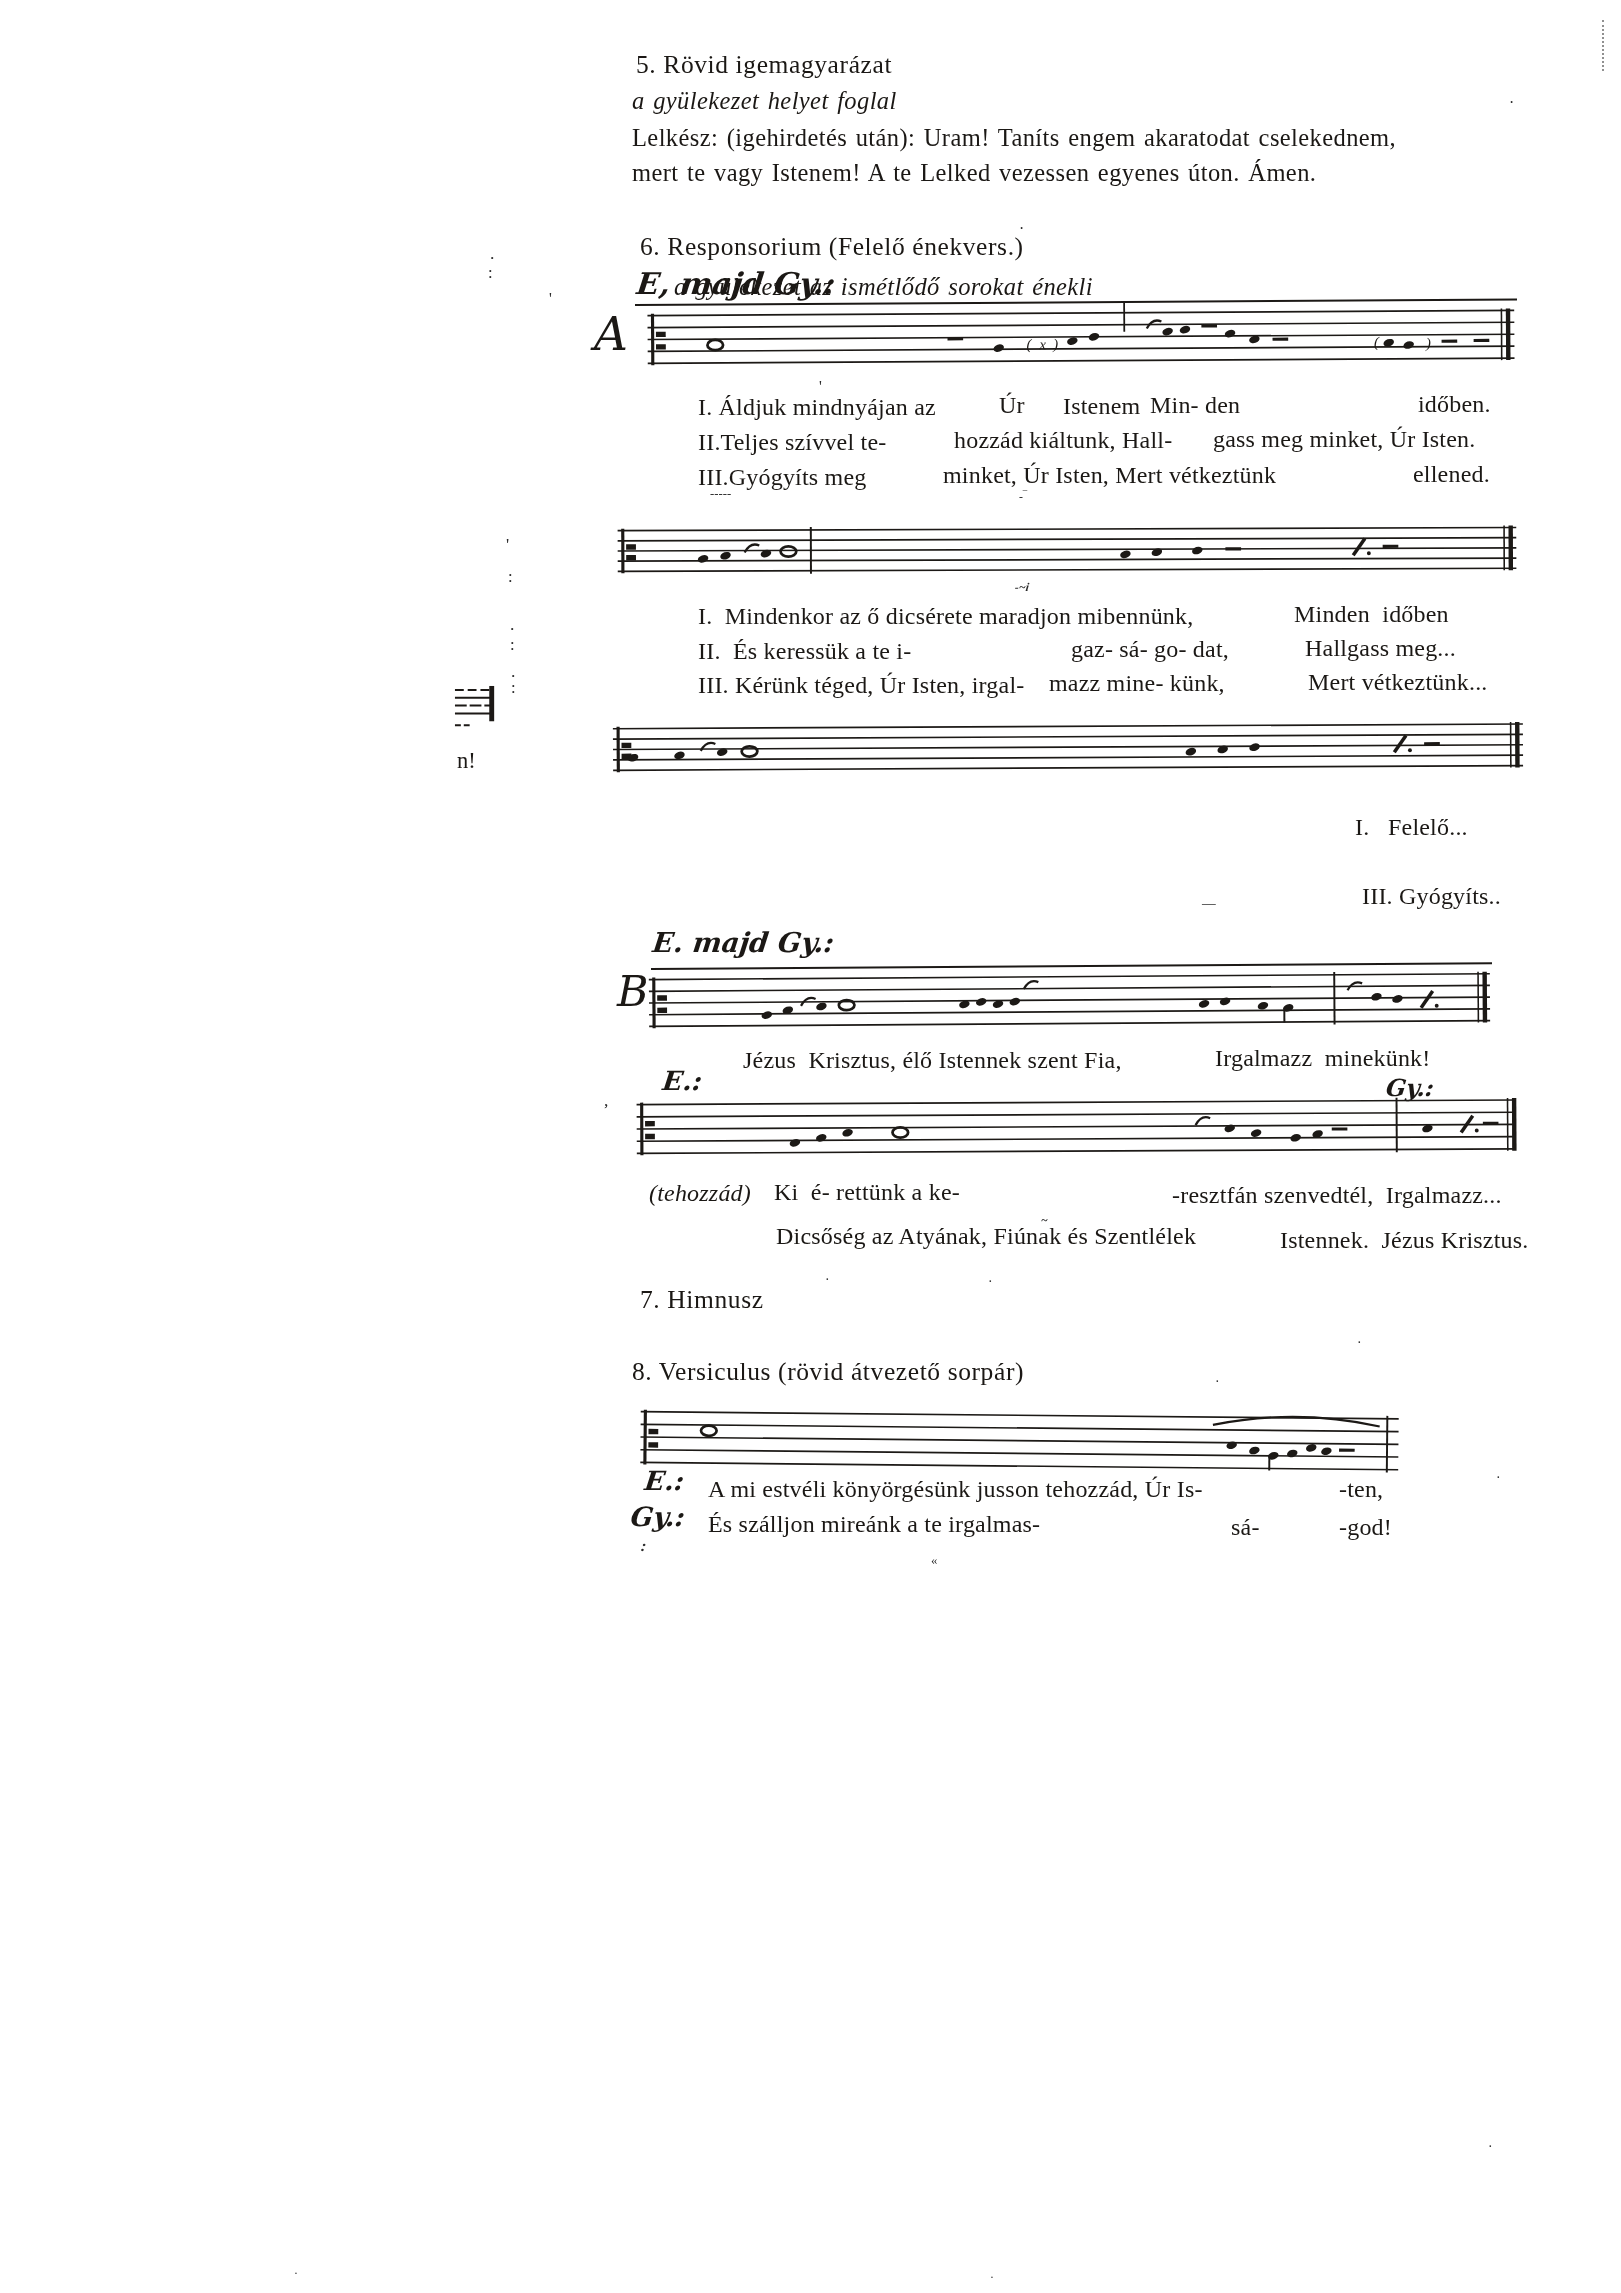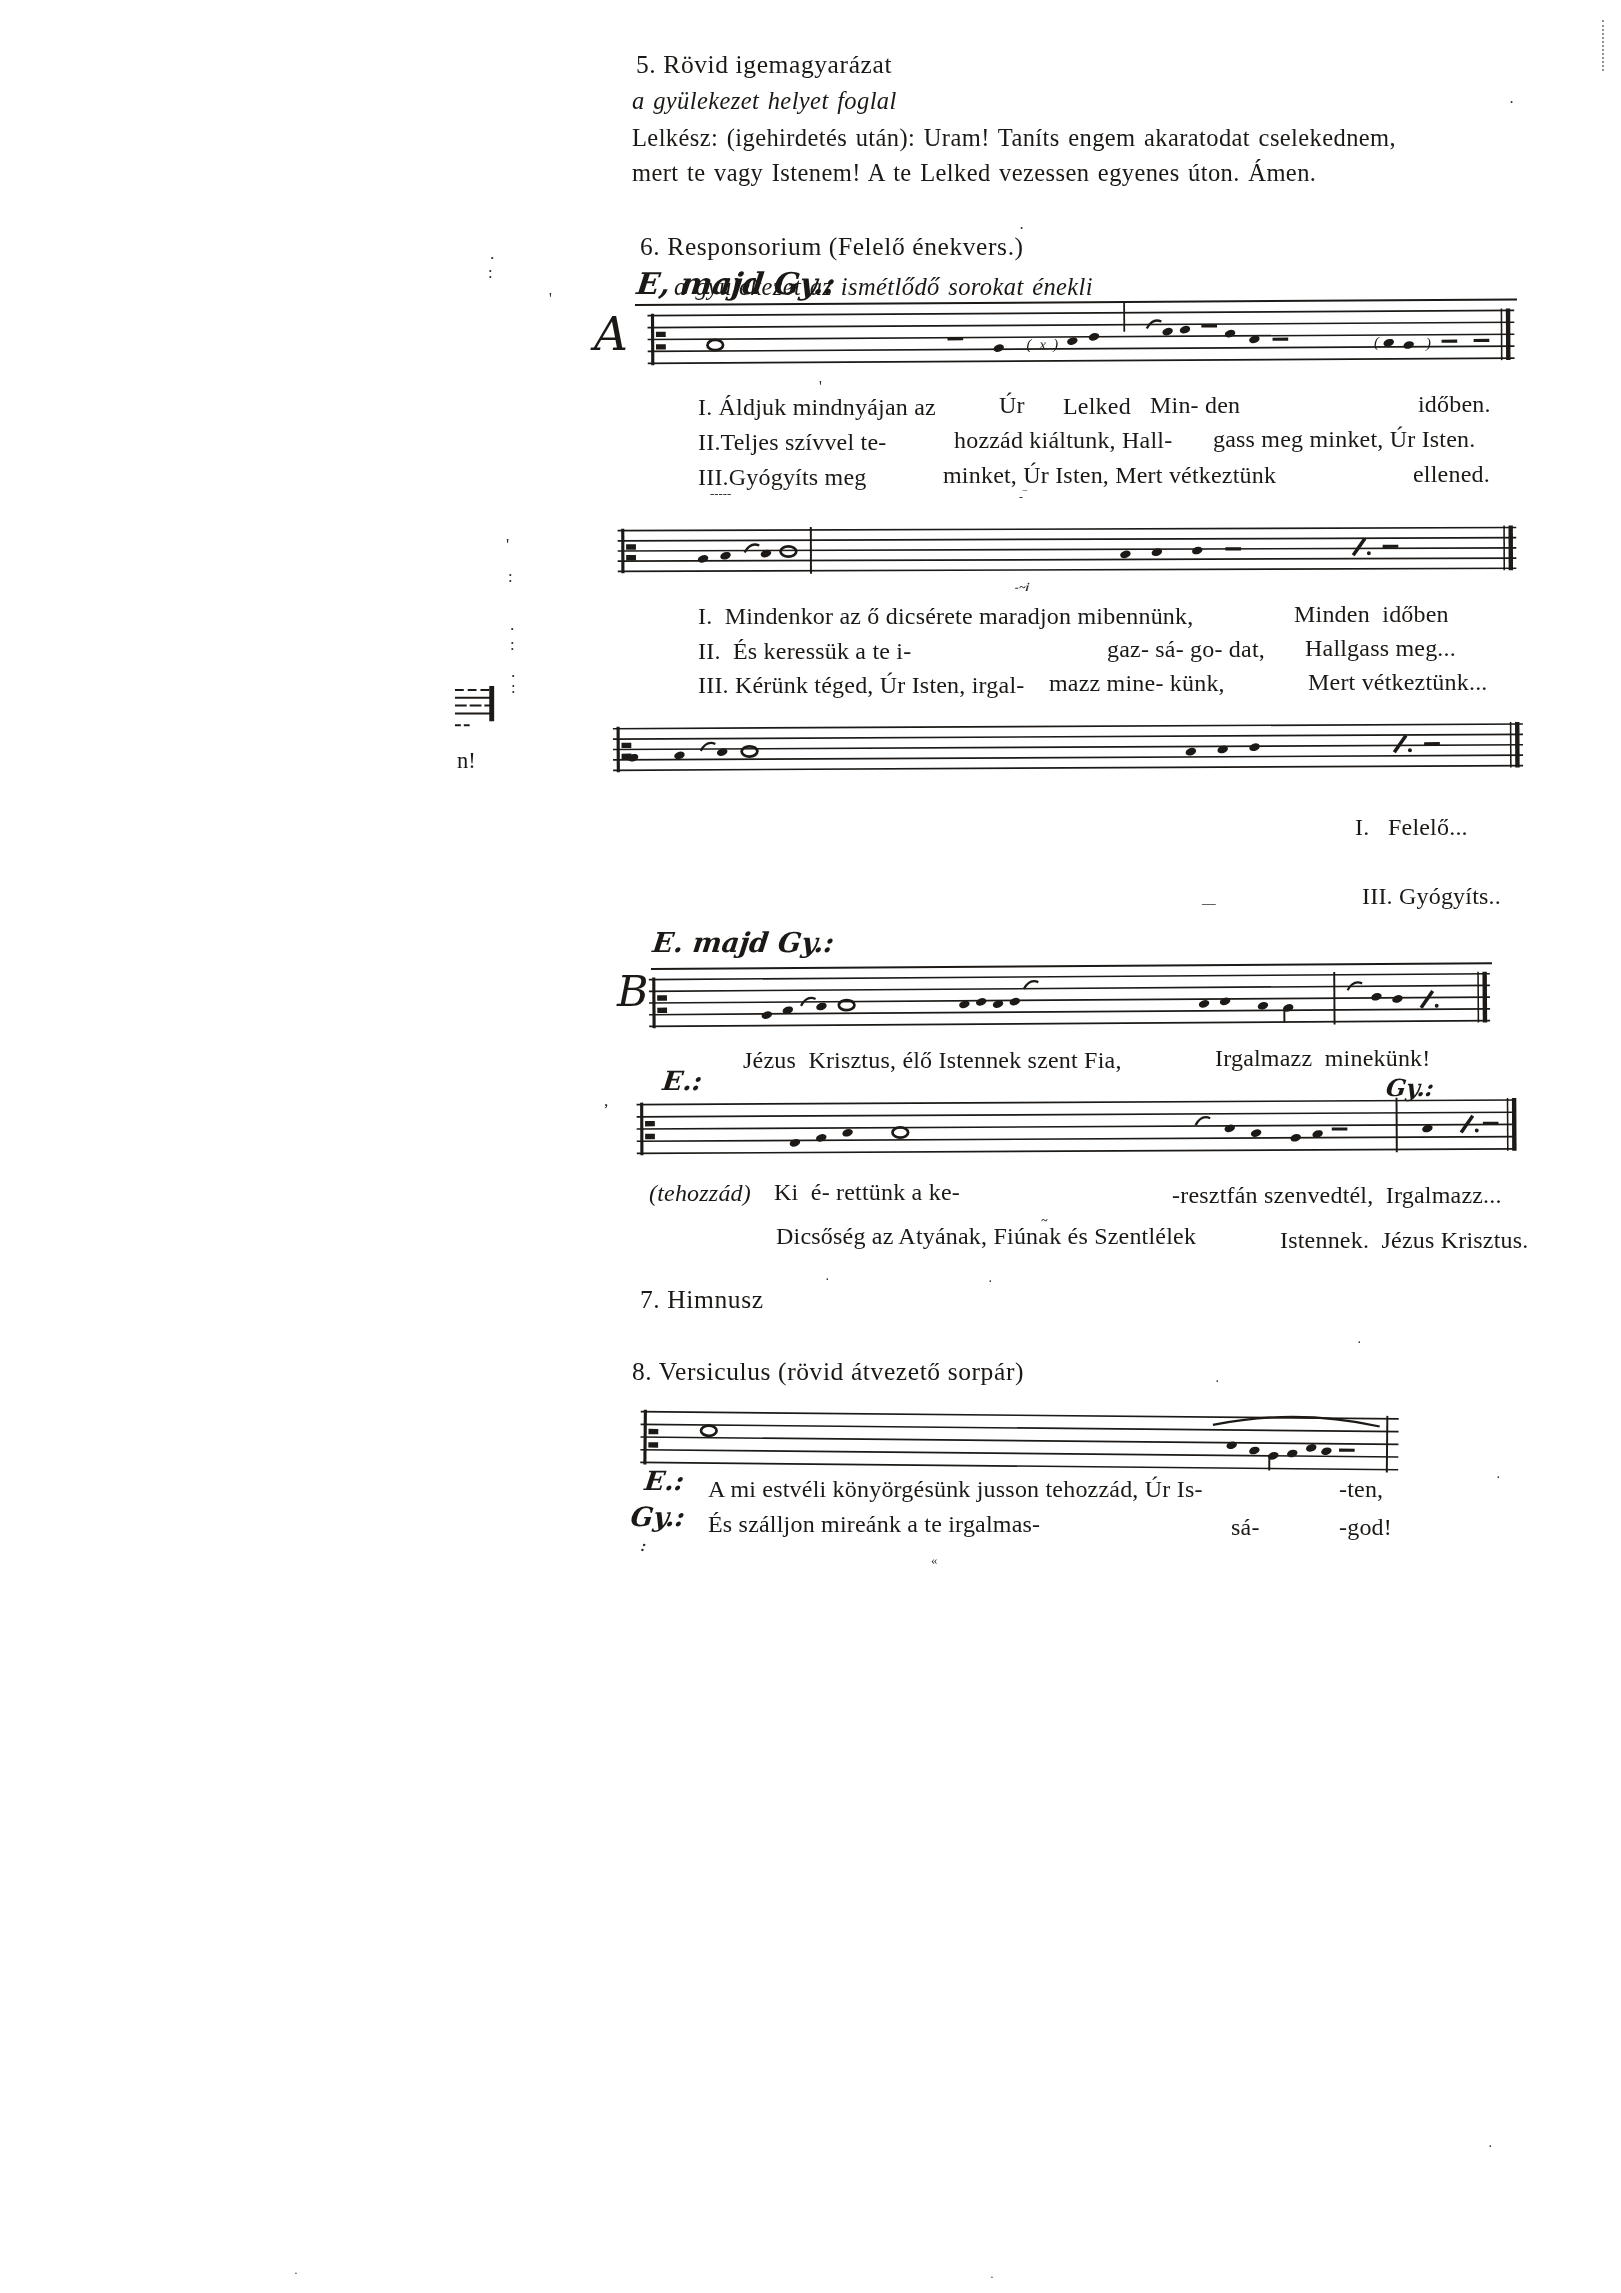--- a/index.html
+++ b/index.html
@@ -31,37 +31,37 @@
   <span class="t body" style="left:632px;top:125px">Lelkész: (igehirdetés után): Uram! Taníts engem akaratodat cselekednem,</span>
 
   <span class="t head" style="left:640px;top:233px">6. Responsorium (Felelő énekvers.)</span>
   <span class="t body it" style="left:674px;top:274px">a gyülekezet az ismétlődő sorokat énekli</span>
 
   <span class="t hand" style="left:637px;top:267px;font-size:30px">E, majd Gy.:</span>
   <span class="t voice" style="left:594px;top:308px">A</span>
 
   <span class="t vs" style="left:698px;top:394px">I. Áldjuk mindnyájan az</span>
   <span class="t vs" style="left:999px;top:392px">Úr</span>
-  <span class="t vs" style="left:1063px;top:393px">Lelked</span>
+  <span class="t vs" style="left:1063px;top:393px">Istenem</span>
   <span class="t vs" style="left:1150px;top:392px">Min- den</span>
   <span class="t vs" style="left:1418px;top:391px">időben.</span>
 
   <span class="t vs" style="left:698px;top:429px">II.Teljes szívvel te-</span>
   <span class="t vs" style="left:954px;top:427px">hozzád kiáltunk, Hall-</span>
   <span class="t vs" style="left:1213px;top:426px">gass meg minket, Úr Isten.</span>
 
   <span class="t vs" style="left:698px;top:464px">III.Gyógyíts meg</span>
   <span class="t vs" style="left:943px;top:462px">minket, Úr Isten, Mert vétkeztünk</span>
   <span class="t vs" style="left:1413px;top:461px">ellened.</span>
 
   <span class="t vs" style="left:698px;top:603px">I.  Mindenkor az ő dicsérete maradjon mibennünk,</span>
   <span class="t vs" style="left:1294px;top:601px">Minden  időben</span>
 
   <span class="t vs" style="left:698px;top:638px">II.  És keressük a te i-</span>
-  <span class="t vs" style="left:1107px;top:636px">gaz- sá- go- dat,</span>
+  <span class="t vs" style="left:1071px;top:636px">gaz- sá- go- dat,</span>
   <span class="t vs" style="left:1305px;top:635px">Hallgass meg...</span>
 
   <span class="t vs" style="left:698px;top:672px">III. Kérünk téged, Úr Isten, irgal-</span>
   <span class="t vs" style="left:1049px;top:670px">mazz mine- künk,</span>
   <span class="t vs" style="left:1308px;top:669px">Mert vétkeztünk...</span>
 
   <svg class="staff-svg" style="left:453px;top:682px" width="49" height="55" viewBox="0 0 50 56">
     <line x1="2" y1="8" x2="40" y2="8" stroke="#1c1916" stroke-width="2" stroke-dasharray="9 4"></line>
     <line x1="2" y1="16" x2="40" y2="16" stroke="#1c1916" stroke-width="2"></line>
     <line x1="2" y1="24" x2="40" y2="24" stroke="#1c1916" stroke-width="2" stroke-dasharray="12 3"></line>

